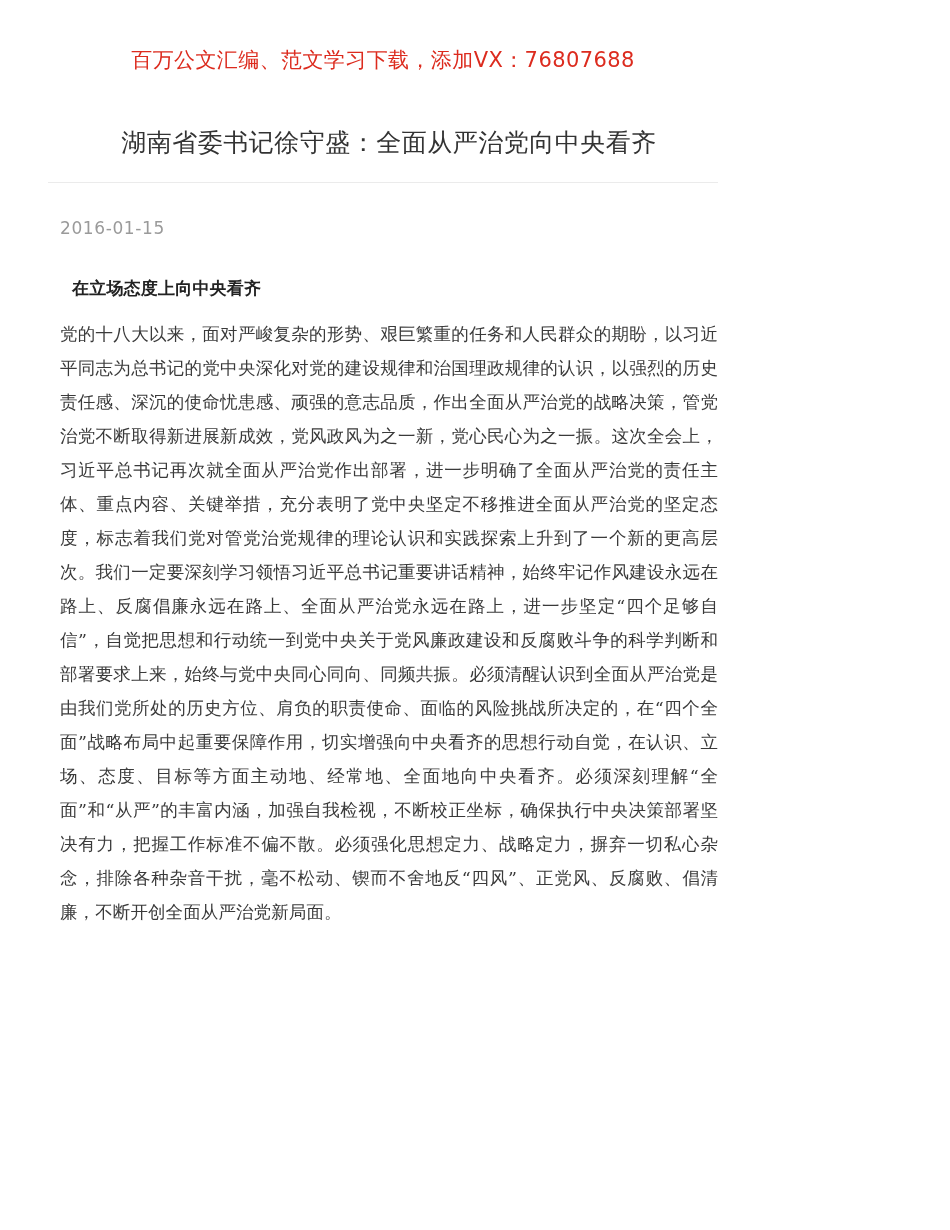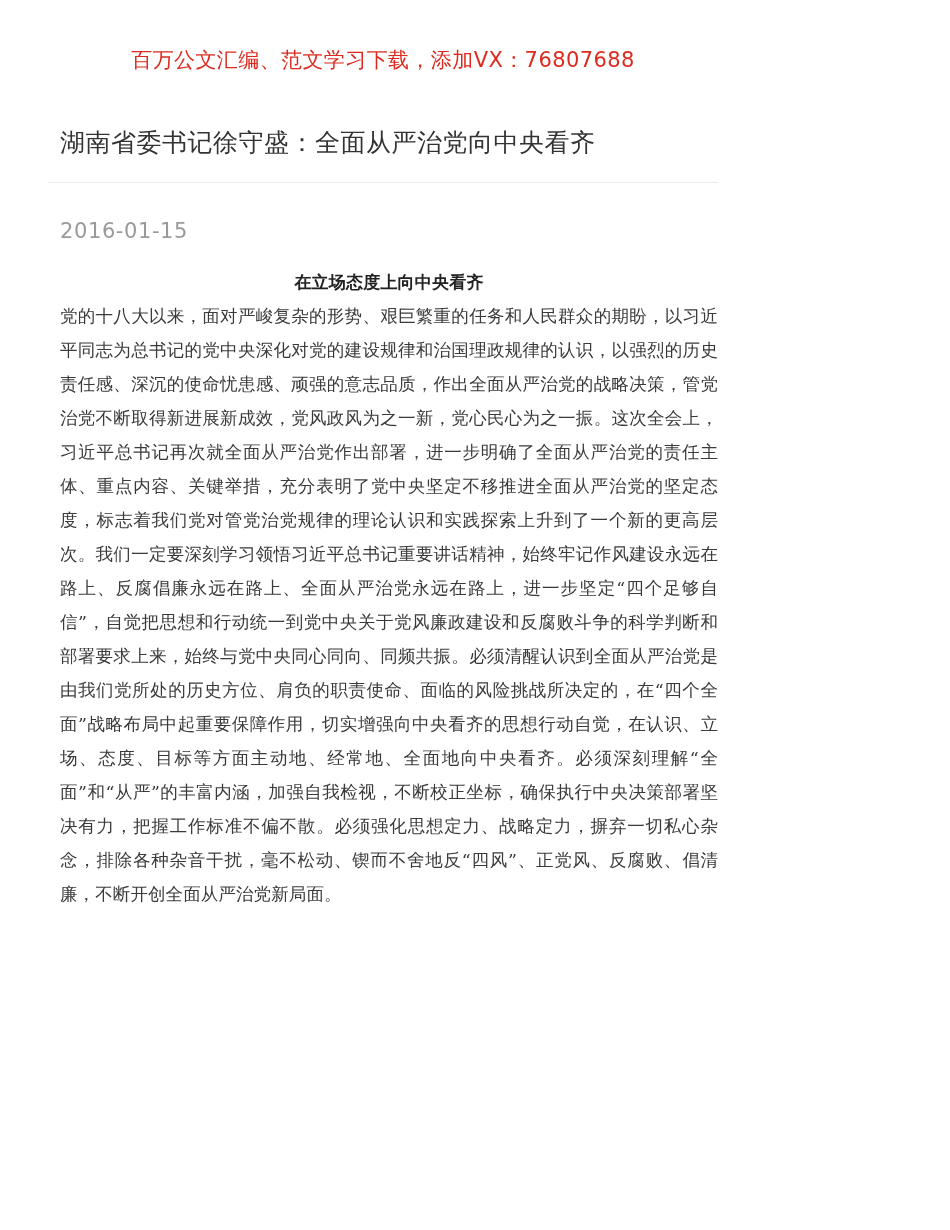--- a/index.html
+++ b/index.html
@@ -52,36 +52,37 @@
 
   .article-title {
     margin: 0;
     padding-top: 44px;
     color: #333333;
     font-family: "DejaVu Sans", "Liberation Sans", sans-serif;
     font-size: 25px;
     font-weight: 400;
     line-height: 1.45;
     letter-spacing: 0.5px;
+    text-align: center;
   }
 
   .title-divider {
     margin-top: 21px;
     margin-left: -12px;
     width: 670px;
     height: 1px;
     background: #ebebeb;
     border: 0;
   }
 
   .article-date {
     padding-top: 26px;
     color: #9a9a9a;
     font-family: "DejaVu Sans", "Liberation Sans", sans-serif;
-    font-size: 21px;
+    font-size: 17px;
     font-weight: 400;
     letter-spacing: 0.6px;
     line-height: 1.4;
   }
 
   .article-body {
     padding-top: 14px;
   }
 
   .para {
@@ -89,29 +90,28 @@
     color: #3a3a3a;
     font-family: "DejaVu Serif", "Liberation Serif", serif;
     font-size: 17.5px;
     line-height: 34px;
     text-align: justify;
     text-justify: inter-ideograph;
     letter-spacing: 0.1px;
   }
 
   .subhead {
-    margin: 0;
+    margin: 12px;
     padding-top: 4px;
     color: #222222;
     font-family: "DejaVu Sans", "Liberation Sans", sans-serif;
     font-size: 17px;
     font-weight: bold;
     line-height: 34px;
     letter-spacing: 0.2px;
-    text-align: center;
   }
 </style>
 </head>
 <body>
 
 <div class="page">
 
   <div class="promo-banner">
     <span class="promo-text">百万公文汇编、范文学习下载，添加VX：76807688</span>
   </div>

